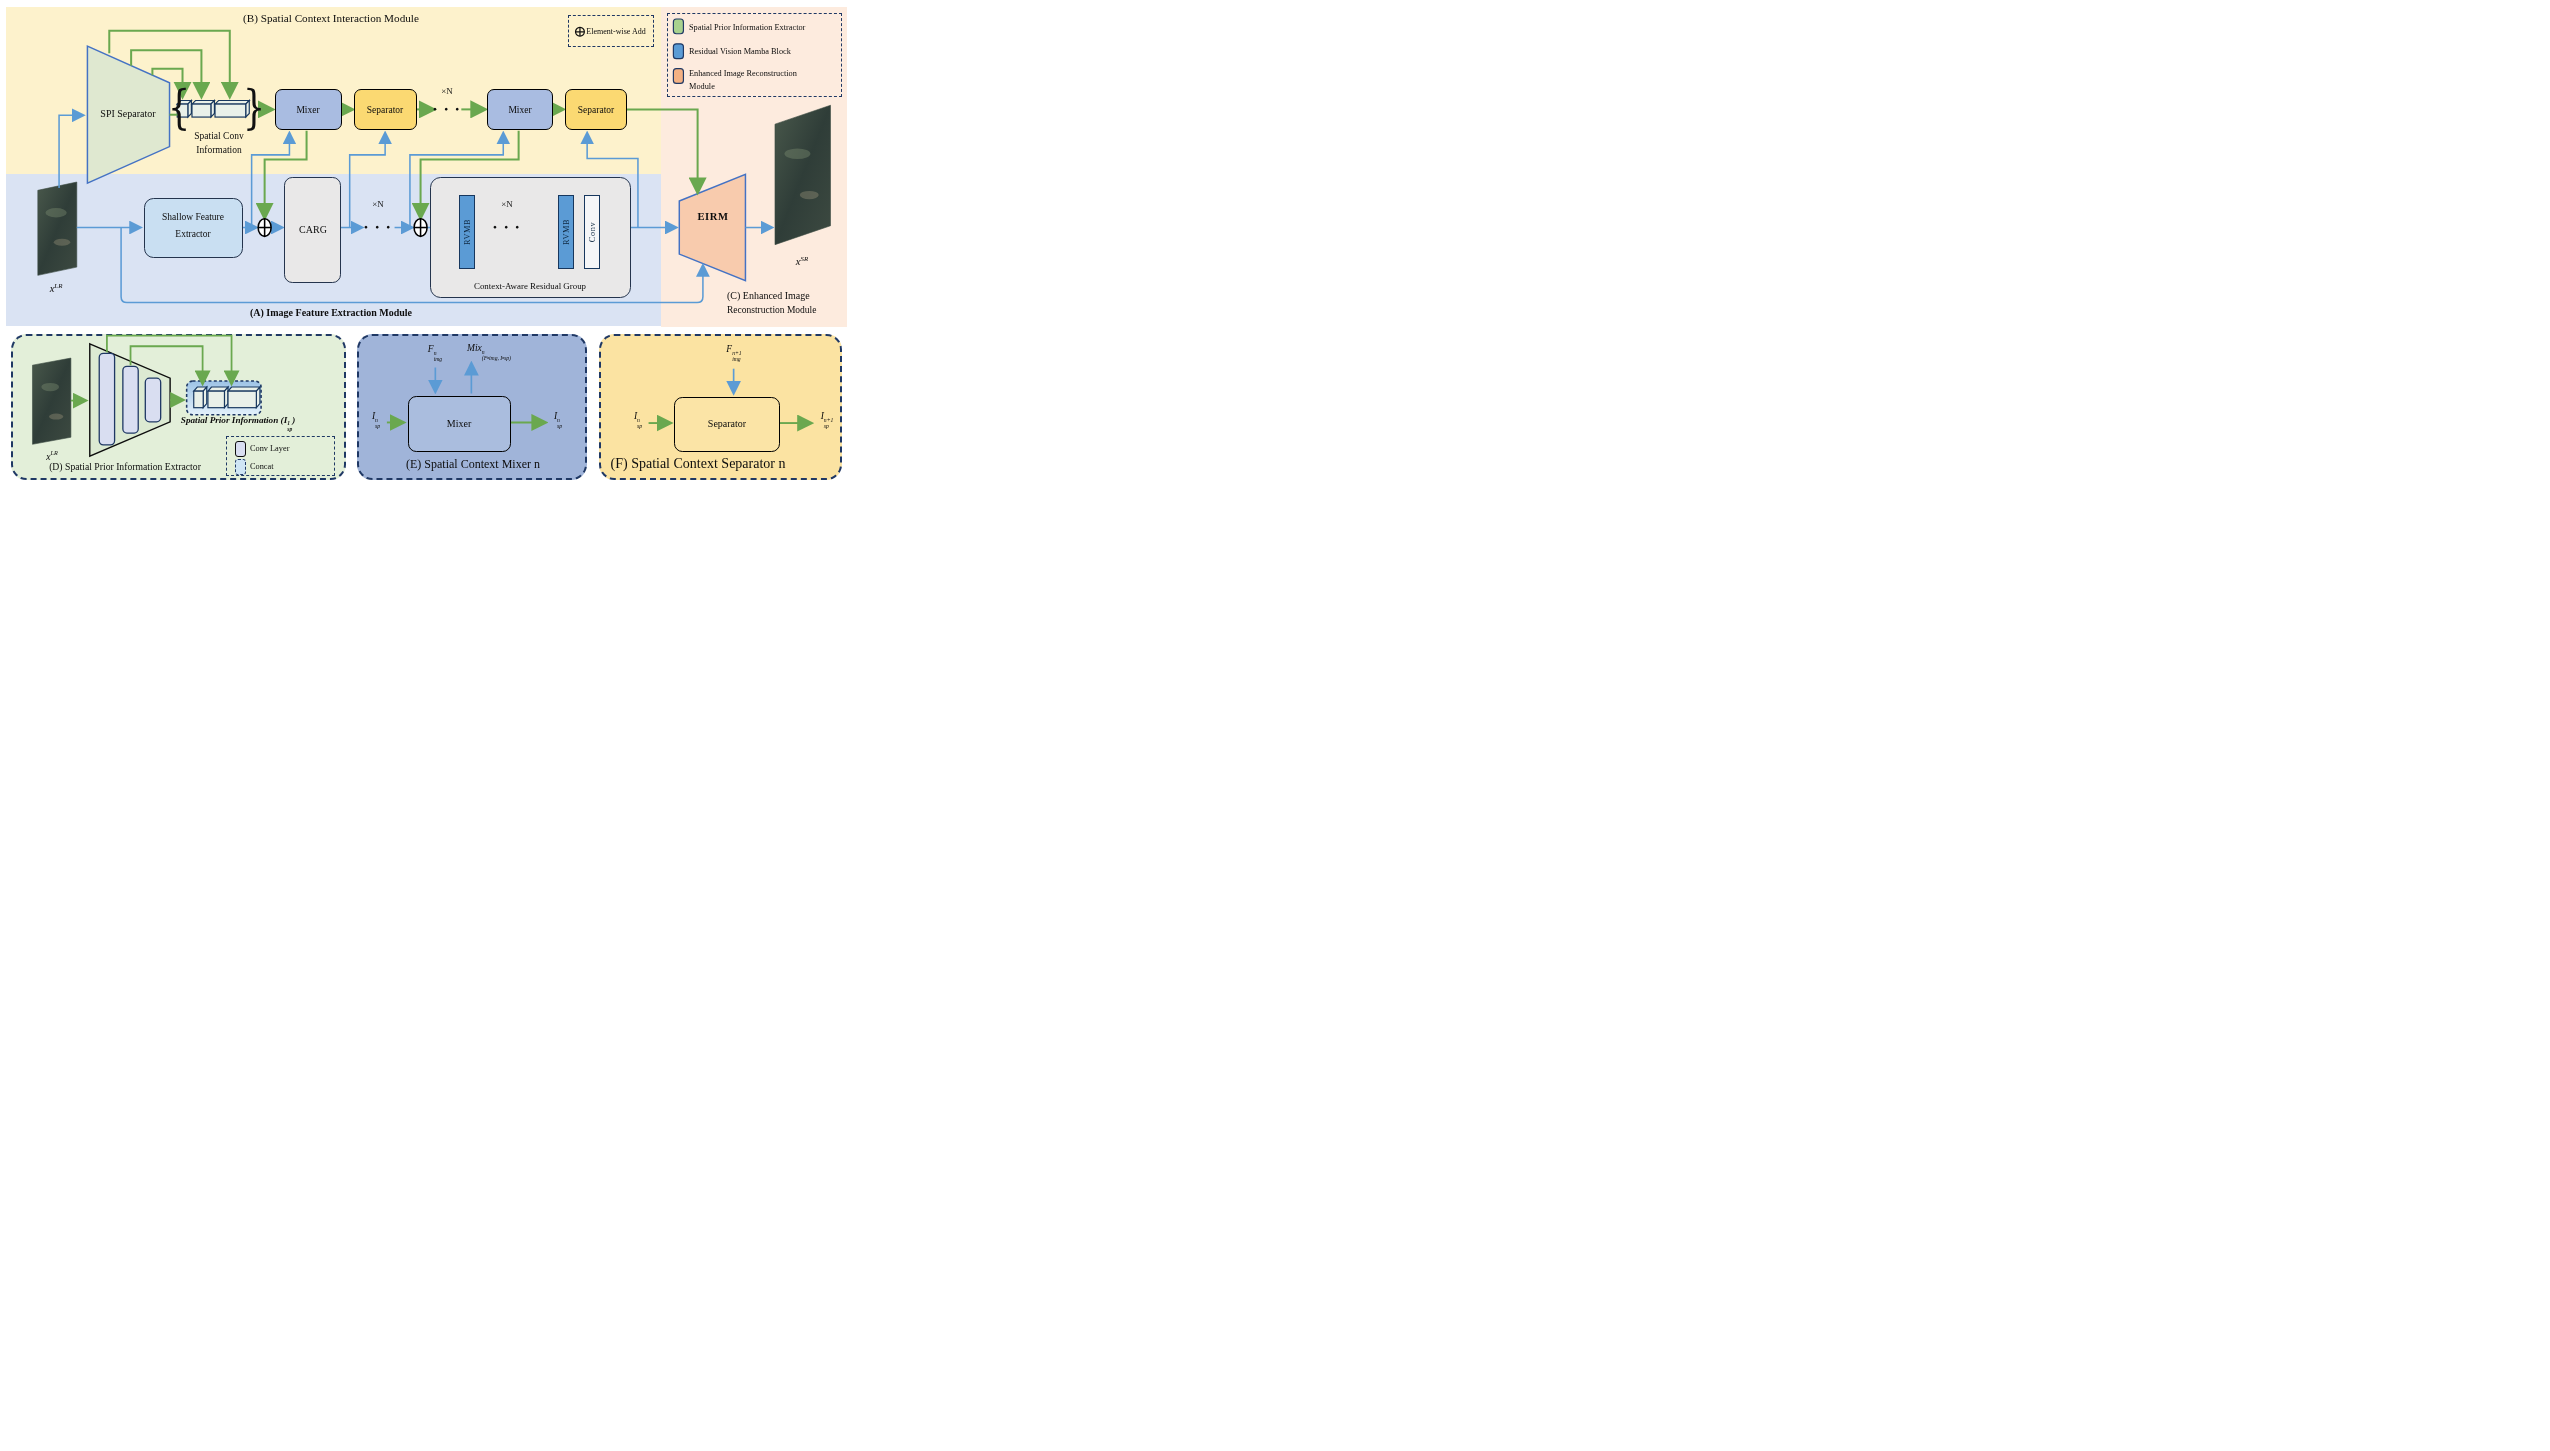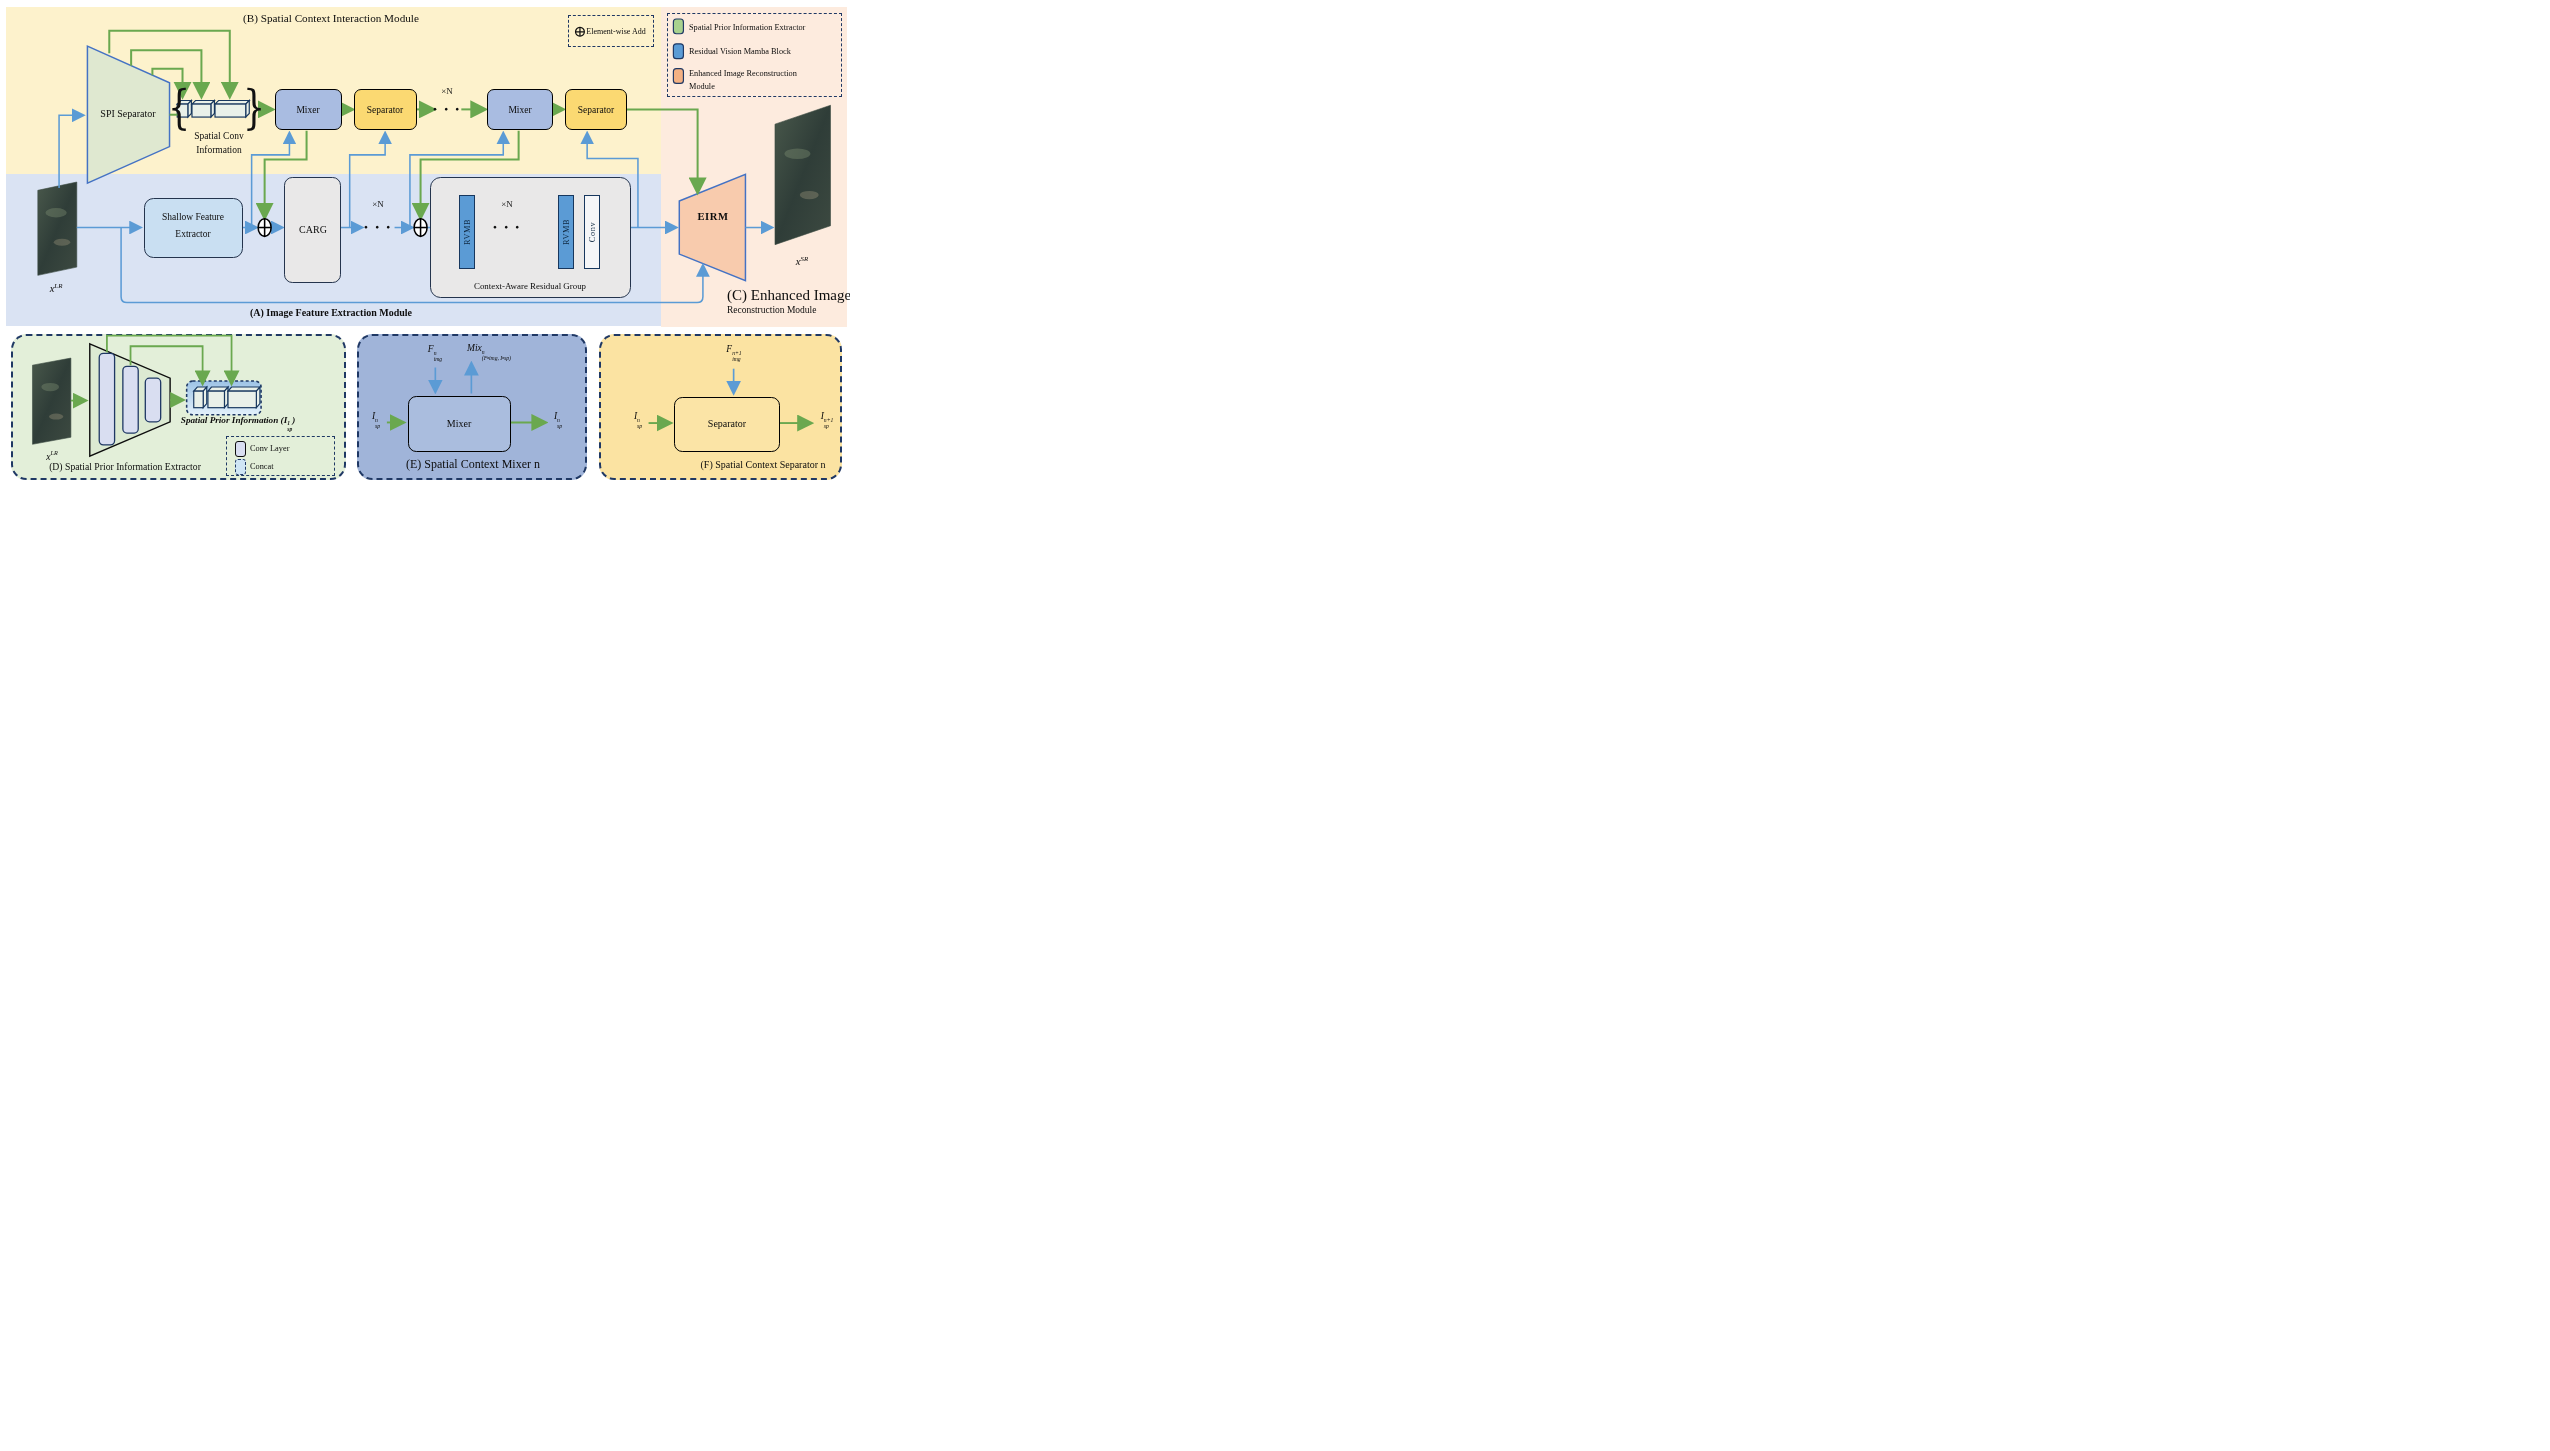--- a/index.html
+++ b/index.html
@@ -237,21 +237,21 @@
   <div class="lbl dots" style="left:378px;top:227px;font-size:7.7px;">• • •</div>
   <div class="lbl" style="left:507px;top:204px;font-size:8.9px;">×N</div>
   <div class="lbl dots" style="left:507px;top:227px;font-size:7.7px;">• • •</div>
   <div class="vtext" style="left:467px;top:232px;font-size:8.3px;letter-spacing:0.6px;">RVMB</div>
   <div class="vtext" style="left:566px;top:232px;font-size:8.3px;letter-spacing:0.6px;">RVMB</div>
   <div class="vtext" style="left:592px;top:232px;font-size:8.3px;letter-spacing:0.6px;">Conv</div>
   <div class="lbl" style="left:530px;top:286px;font-size:8.9px;">Context-Aware Residual Group</div>
   <div class="lbl" style="left:713px;top:216px;font-size:10.6px;letter-spacing:0.6px;font-weight:bold;">EIRM</div>
 
   <div class="lbl" style="left:331px;top:312px;font-size:10px;font-weight:bold;">(A) Image Feature Extraction Module</div>
-  <div class="lbl left" style="left:727px;top:295px;font-size:15px;">(C) Enhanced Image</div>
+  <div class="lbl left" style="left:727px;top:295px;font-size:10px;">(C) Enhanced Image</div>
   <div class="lbl left" style="left:727px;top:310px;font-size:9.5px;">Reconstruction Module</div>
 
   <div class="lbl math" style="left:56px;top:288px;font-size:10.6px;">
     <span>x</span><sup style="font-size:0.65em;">LR</sup>
   </div>
   <div class="lbl math" style="left:802px;top:261px;font-size:10.6px;">
     <span>x</span><sup style="font-size:0.65em;">SR</sup>
   </div>
 
   <div class="lbl math" style="left:52px;top:456px;font-size:9.5px;">
@@ -306,16 +306,16 @@
         <sub>sp</sub>
       </span>
   </div>
   <div class="lbl math" style="left:827px;top:420px;font-size:9.5px;">
     <span>I</span><span class="st">
         <sup>n+1</sup>
         <sub>sp</sub>
       </span>
   </div>
   <div class="lbl" style="left:727px;top:423px;font-size:10px;">Separator</div>
-  <div class="lbl" style="left:763px;top:464px;font-size:10px;text-align:right;">(F) Spatial Context Separator n</div>
+  <div class="lbl" style="left:698px;top:464px;font-size:14px;text-align:right;">(F) Spatial Context Separator n</div>
 
 </div>
 
 
 </body></html>

